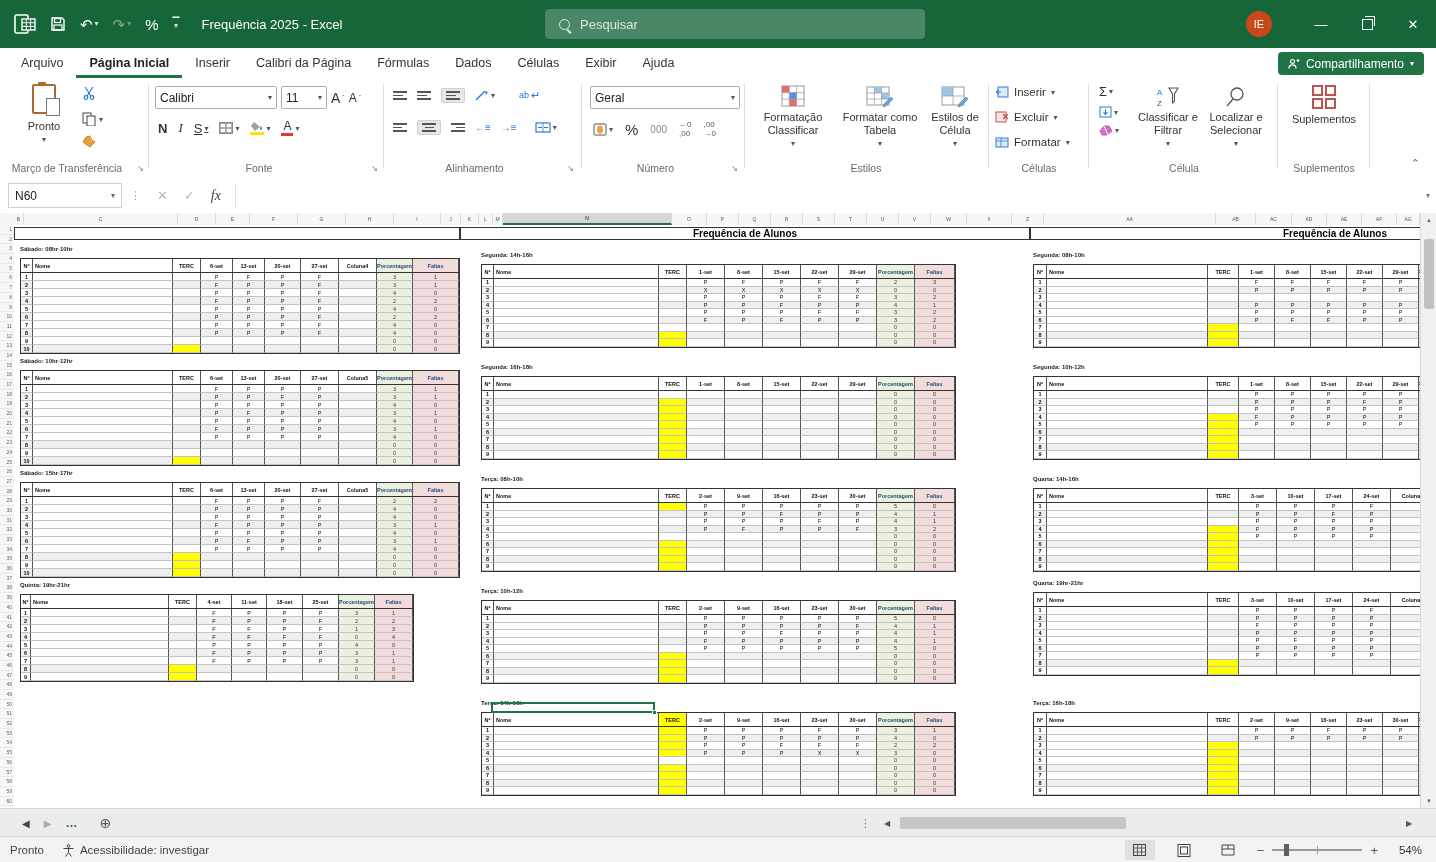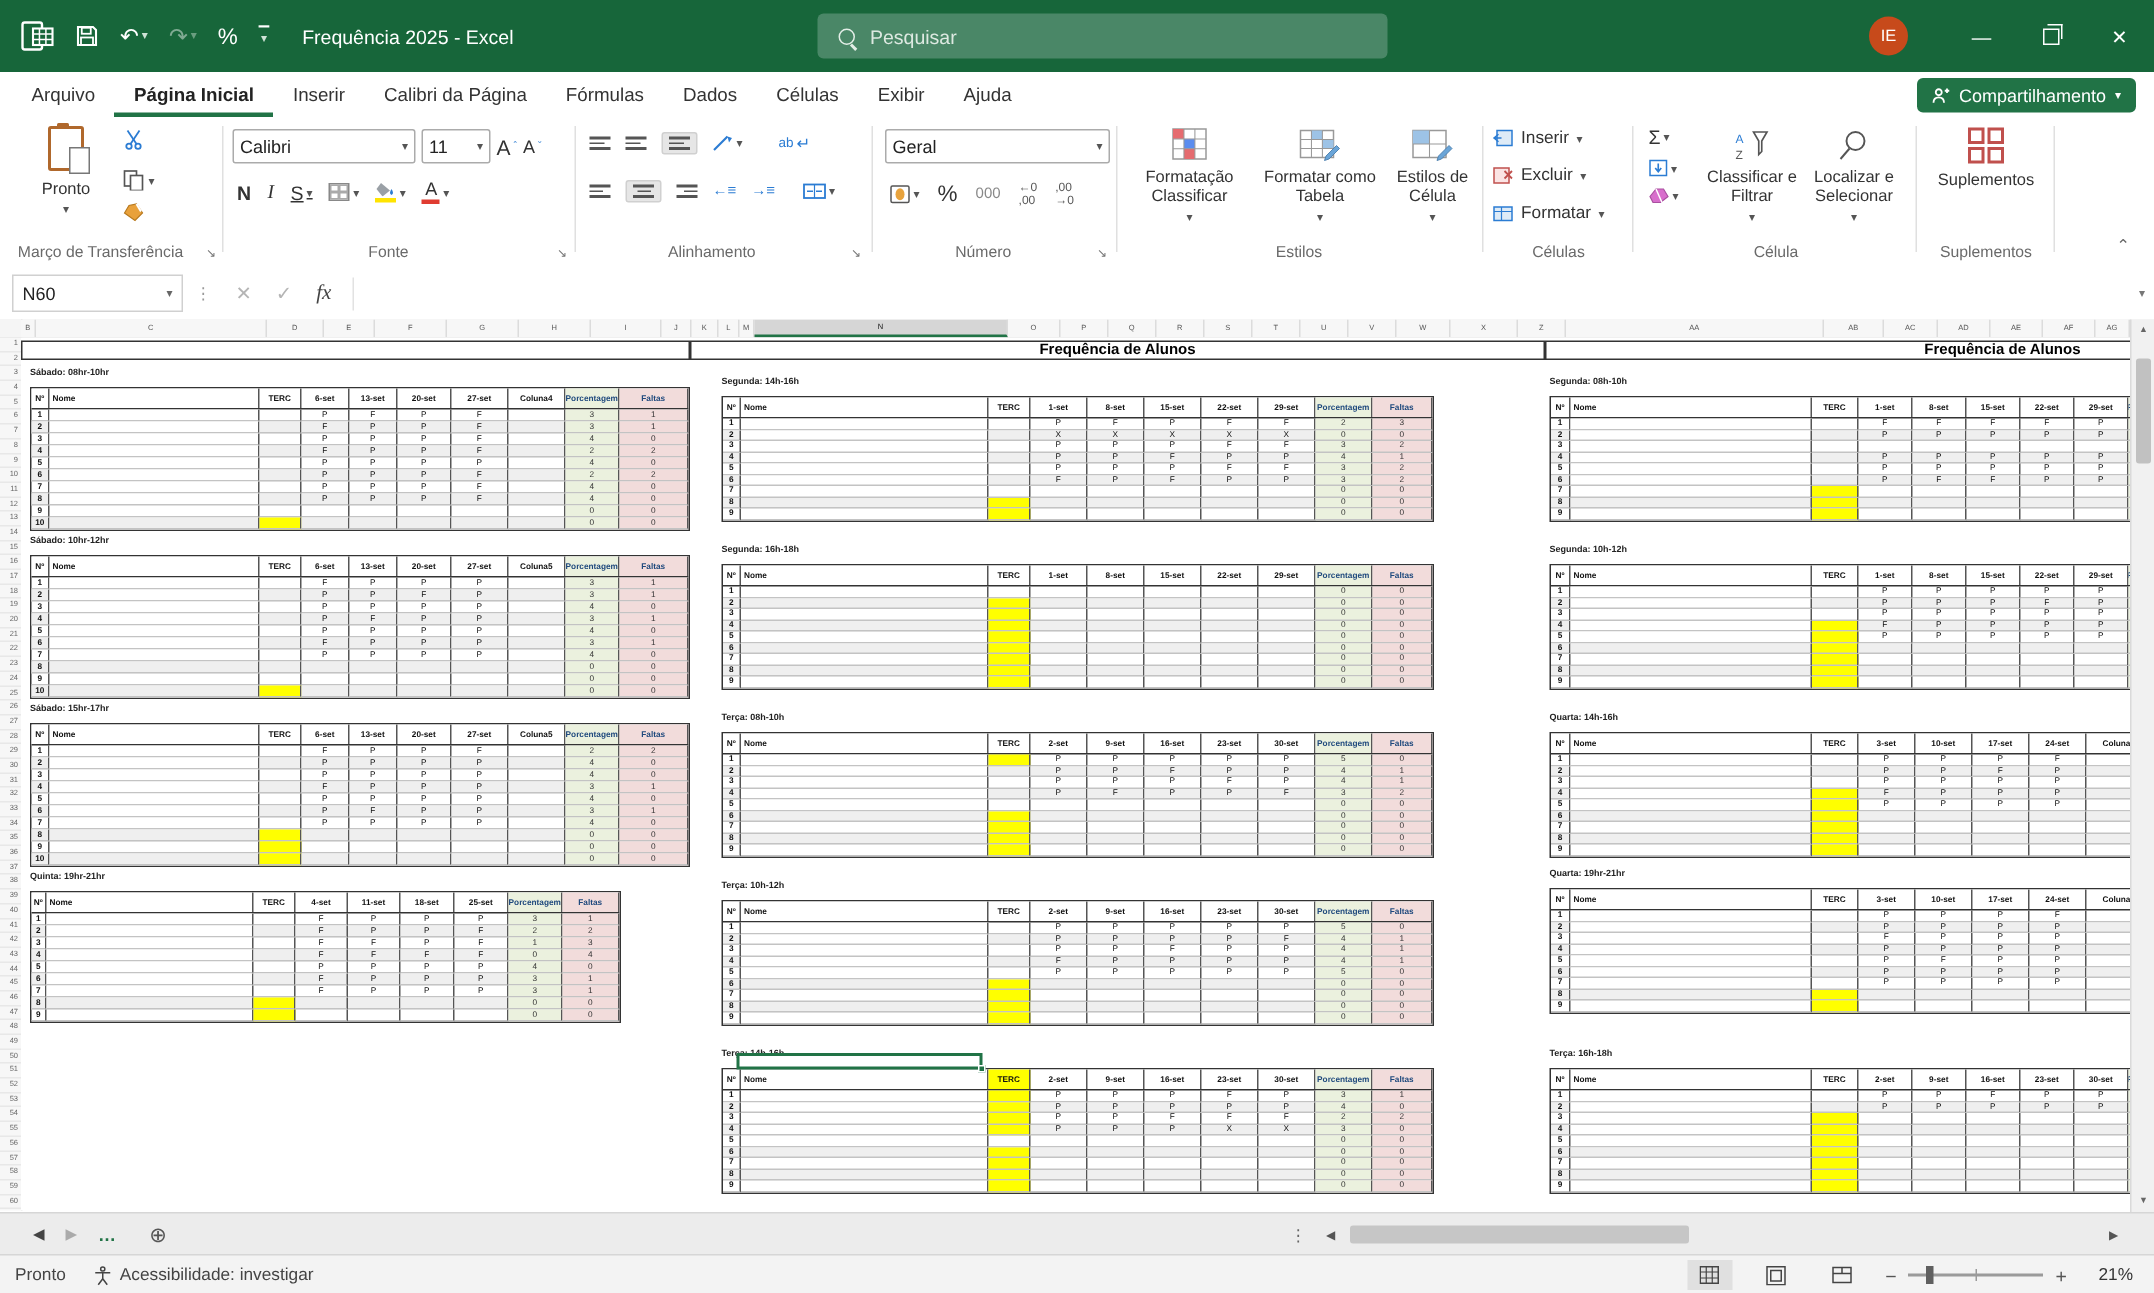--- a/index.html
+++ b/index.html
@@ -2379,17 +2379,17 @@
           </svg>
         </span>
       <span class="zoomline">
         <span class="zsign">−</span>
         <span class="ztrack">
             <span class="ztick"></span>
             <span class="zthumb"></span>
           </span>
         <span class="zsign">+</span>
       </span>
-      <span class="zpct">21%</span>
+      <span class="zpct">54%</span>
     </div>
   </div>
 
 </div>
 
 </body></html>

